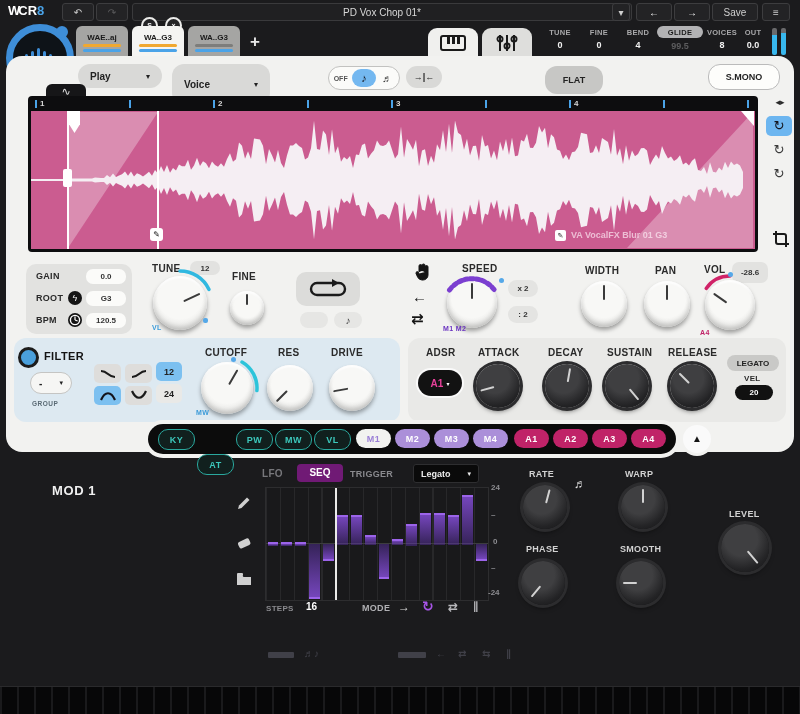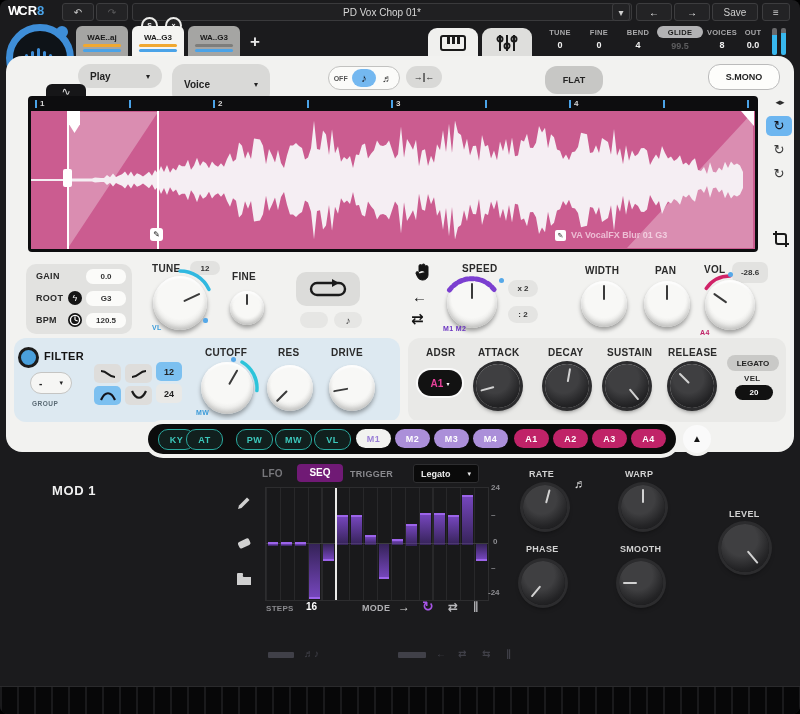--- a/index.html
+++ b/index.html
@@ -1,17 +1,17 @@
 <!DOCTYPE html>
 <html><head>
 <meta charset="utf-8">
 <style>
   html,body{margin:0;padding:0;background:#000;}
   #app{position:relative;width:800px;height:714px;background:#1b1b1d;overflow:hidden;
-       font-family:"Liberation Sans","DejaVu Sans",sans-serif;border-radius:8px;}
+       font-family:"Liberation Sans","DejaVu Sans",sans-serif;border-radius:0;}
   .abs{position:absolute;}
   
   .chrome-btn{background:#232325;border:1px solid #3d3d3f;border-radius:3px;color:#cfcfcf;
     display:flex;align-items:center;justify-content:center;font-size:10px;height:16px;}
   .title-field{background:#202022;border:1px solid #3a3a3c;border-radius:3px;color:#d8d8d8;
     font-size:10px;display:flex;align-items:center;justify-content:center;height:16px;}
   
   .stab{border-radius:6px 6px 0 0;display:flex;flex-direction:column;align-items:center;justify-content:center;gap:2px;}
   .stab .tl{font-size:8px;font-weight:bold;color:#1a1a1a;}
   .stab .bar{width:38px;height:3px;border-radius:2px;}
@@ -415,21 +415,21 @@
     </div>
   <span class="abs klbl" style="left:744px;top:374px;font-size:8px;">VEL</span>
   <div class="abs pill" style="left:735px;top:385px;width:38px;height:15px;background:#111;color:#fff;font-size:8px;">
       <span style="color:#fff;">20</span>
     </div>
 
   <div class="abs" style="left:148px;top:424px;width:528px;height:30px;background:#0c0c0c;border-radius:15px;box-shadow:0 0 0 4px #f2f2f0;">
     <div class="mpill mp-perf" style="left:10px;">
         <span>KY</span>
       </div>
-    <div class="mpill mp-perf" style="left:38px;">
+    <div class="mpill mp-perf" style="left:49px;margin-top:25px;">
         <span>AT</span>
       </div>
     <div class="mpill mp-perf" style="left:88px;">
         <span>PW</span>
       </div>
     <div class="mpill mp-perf" style="left:127px;">
         <span>MW</span>
       </div>
     <div class="mpill mp-perf" style="left:166px;">
         <span>VL</span>

